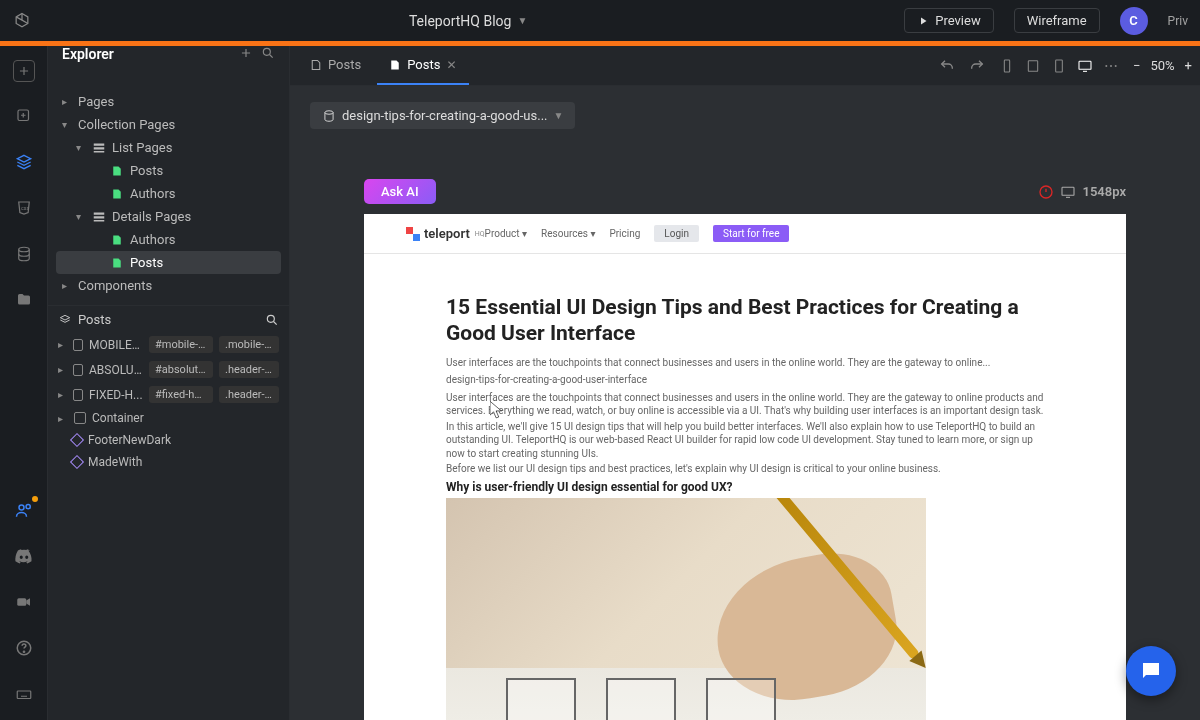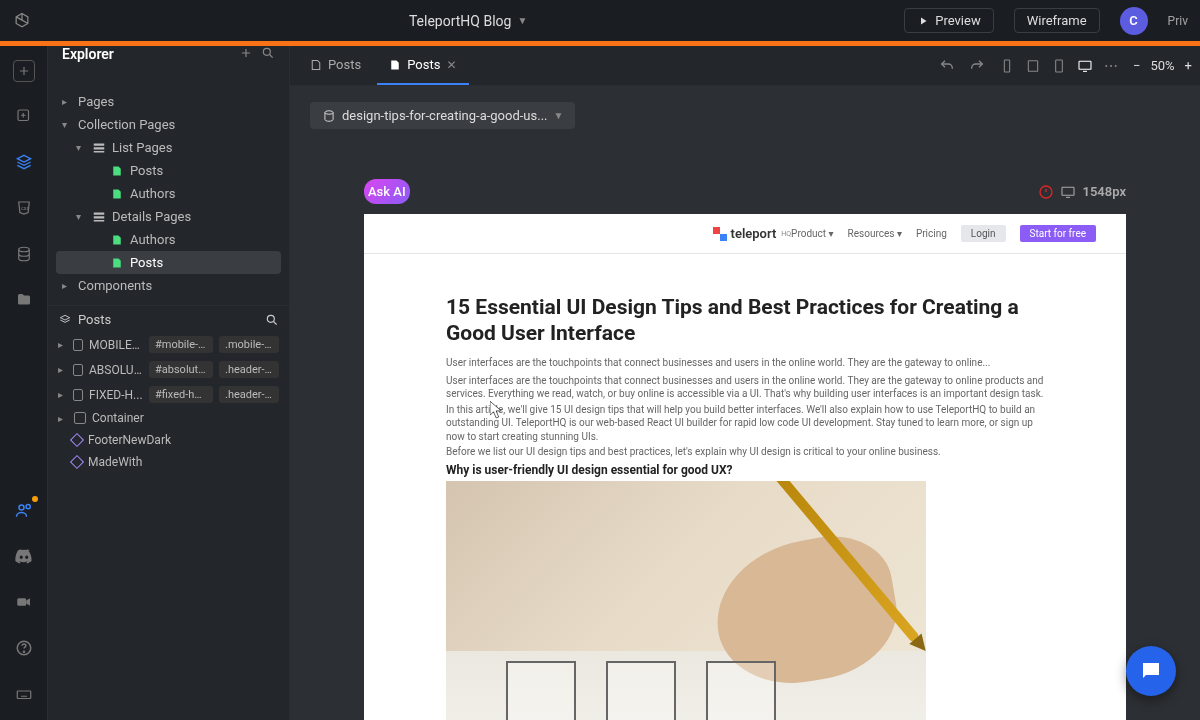--- a/index.html
+++ b/index.html
@@ -52,25 +52,25 @@
 .tab{display:flex;align-items:center;gap:6px;padding:0 12px;font-size:13px;color:#aaa;cursor:pointer;border-bottom:2px solid transparent}
 .tab.active{color:#fff;border-bottom:2px solid #3b82f6}
 .tab-close{color:#888;font-size:12px}
 .tabs-right{display:flex;align-items:center;gap:14px;color:#888}
 .tabs-right .devicons{display:flex;gap:10px;align-items:center}
 .dev-ic{width:16px;height:16px}
 .zoom{display:flex;align-items:center;gap:10px;font-size:13px;color:#ddd}
 .canvas-body{flex:1;overflow:hidden;position:relative;padding:16px 20px}
 .breadcrumb-button{display:inline-flex;align-items:center;gap:6px;background:#3a3d41;padding:6px 12px;border-radius:4px;font-size:13px;color:#ddd;cursor:pointer}
 .canvas-toolbar{display:flex;align-items:center;justify-content:space-between;margin:50px 54px 0}
-.ask-ai{background:linear-gradient(135deg,#d946ef,#8b5cf6);color:#fff;padding:5px 4px;border-radius:12px;font-size:13px;font-weight:500;cursor:pointer}
+.ask-ai{background:linear-gradient(135deg,#d946ef,#8b5cf6);color:#fff;padding:5px 17px;border-radius:5px;font-size:13px;font-weight:500;cursor:pointer}
 .width-indicator{display:flex;align-items:center;gap:6px;color:#aaa;font-size:13px}
 .alert-ic{color:#dc2626}
 .preview-frame{margin:10px 54px 0;background:#fff;height:540px;overflow:hidden}
-.site-header{height:40px;display:flex;align-items:center;justify-content:flex-end;padding:0 30px;border-bottom:1px solid #e5e5e5}
+.site-header{height:40px;display:flex;align-items:center;justify-content:flex-start;padding:0 42px;border-bottom:1px solid #e5e5e5}
 .site-logo{display:flex;align-items:center;gap:4px;font-size:13px;font-weight:600;color:#333}
 .site-logo .cubes{width:14px;height:14px;position:relative}
 .cubes::before{content:"";position:absolute;width:7px;height:7px;background:#ef4444;top:0;left:0}
 .cubes::after{content:"";position:absolute;width:7px;height:7px;background:#3b82f6;bottom:0;right:0}
 .site-logo sup{font-size:7px;font-weight:400;color:#888;margin-left:1px}
 .site-nav{display:flex;align-items:center;gap:14px;font-size:10px;color:#666}
 .site-nav span{cursor:pointer}
 .login-btn{background:#e5e7eb;padding:3px 10px;border-radius:2px;font-size:10px;color:#555}
 .start-btn{background:#8b5cf6;color:#fff;padding:3px 10px;border-radius:2px;font-size:10px}
 .article{padding:40px 82px 10px;color:#333}
@@ -446,20 +446,21 @@
             <span><span>Product</span> ▾</span>
             <span><span>Resources</span> ▾</span>
             <span>Pricing</span>
             <span class="login-btn">Login</span>
             <span class="start-btn">Start for free</span>
           </div>
         </div>
         <div class="article">
           <h1>15 Essential UI Design Tips and Best Practices for Creating a Good User Interface</h1>
           <div class="snippet">User interfaces are the touchpoints that connect businesses and users in the online world. They are the gateway to online...</div>
+          <div class="slug">design-tips-for-creating-a-good-user-interface</div>
           <div class="body-text">User interfaces are the touchpoints that connect businesses and users in the online world. They are the gateway to online products and services. Everything we read, watch, or buy online is accessible via a UI. That's why building user interfaces is an important design task.</div>
           <div class="body-text">In this article, we'll give 15 UI design tips that will help you build better interfaces. We'll also explain how to use TeleportHQ to build an outstanding UI. TeleportHQ is our web-based React UI builder for rapid low code UI development. Stay tuned to learn more, or sign up now to start creating stunning UIs.</div>
           <div class="body-text">Before we list our UI design tips and best practices, let's explain why UI design is critical to your online business.</div>
           <h2>Why is user-friendly UI design essential for good UX?</h2>
           <div class="hero-img">
             <div class="hand"></div>
             <div class="pen"></div>
             <div class="wireframe-box wf1"></div>
             <div class="wireframe-box wf2"></div>
             <div class="wireframe-box wf3"></div>

